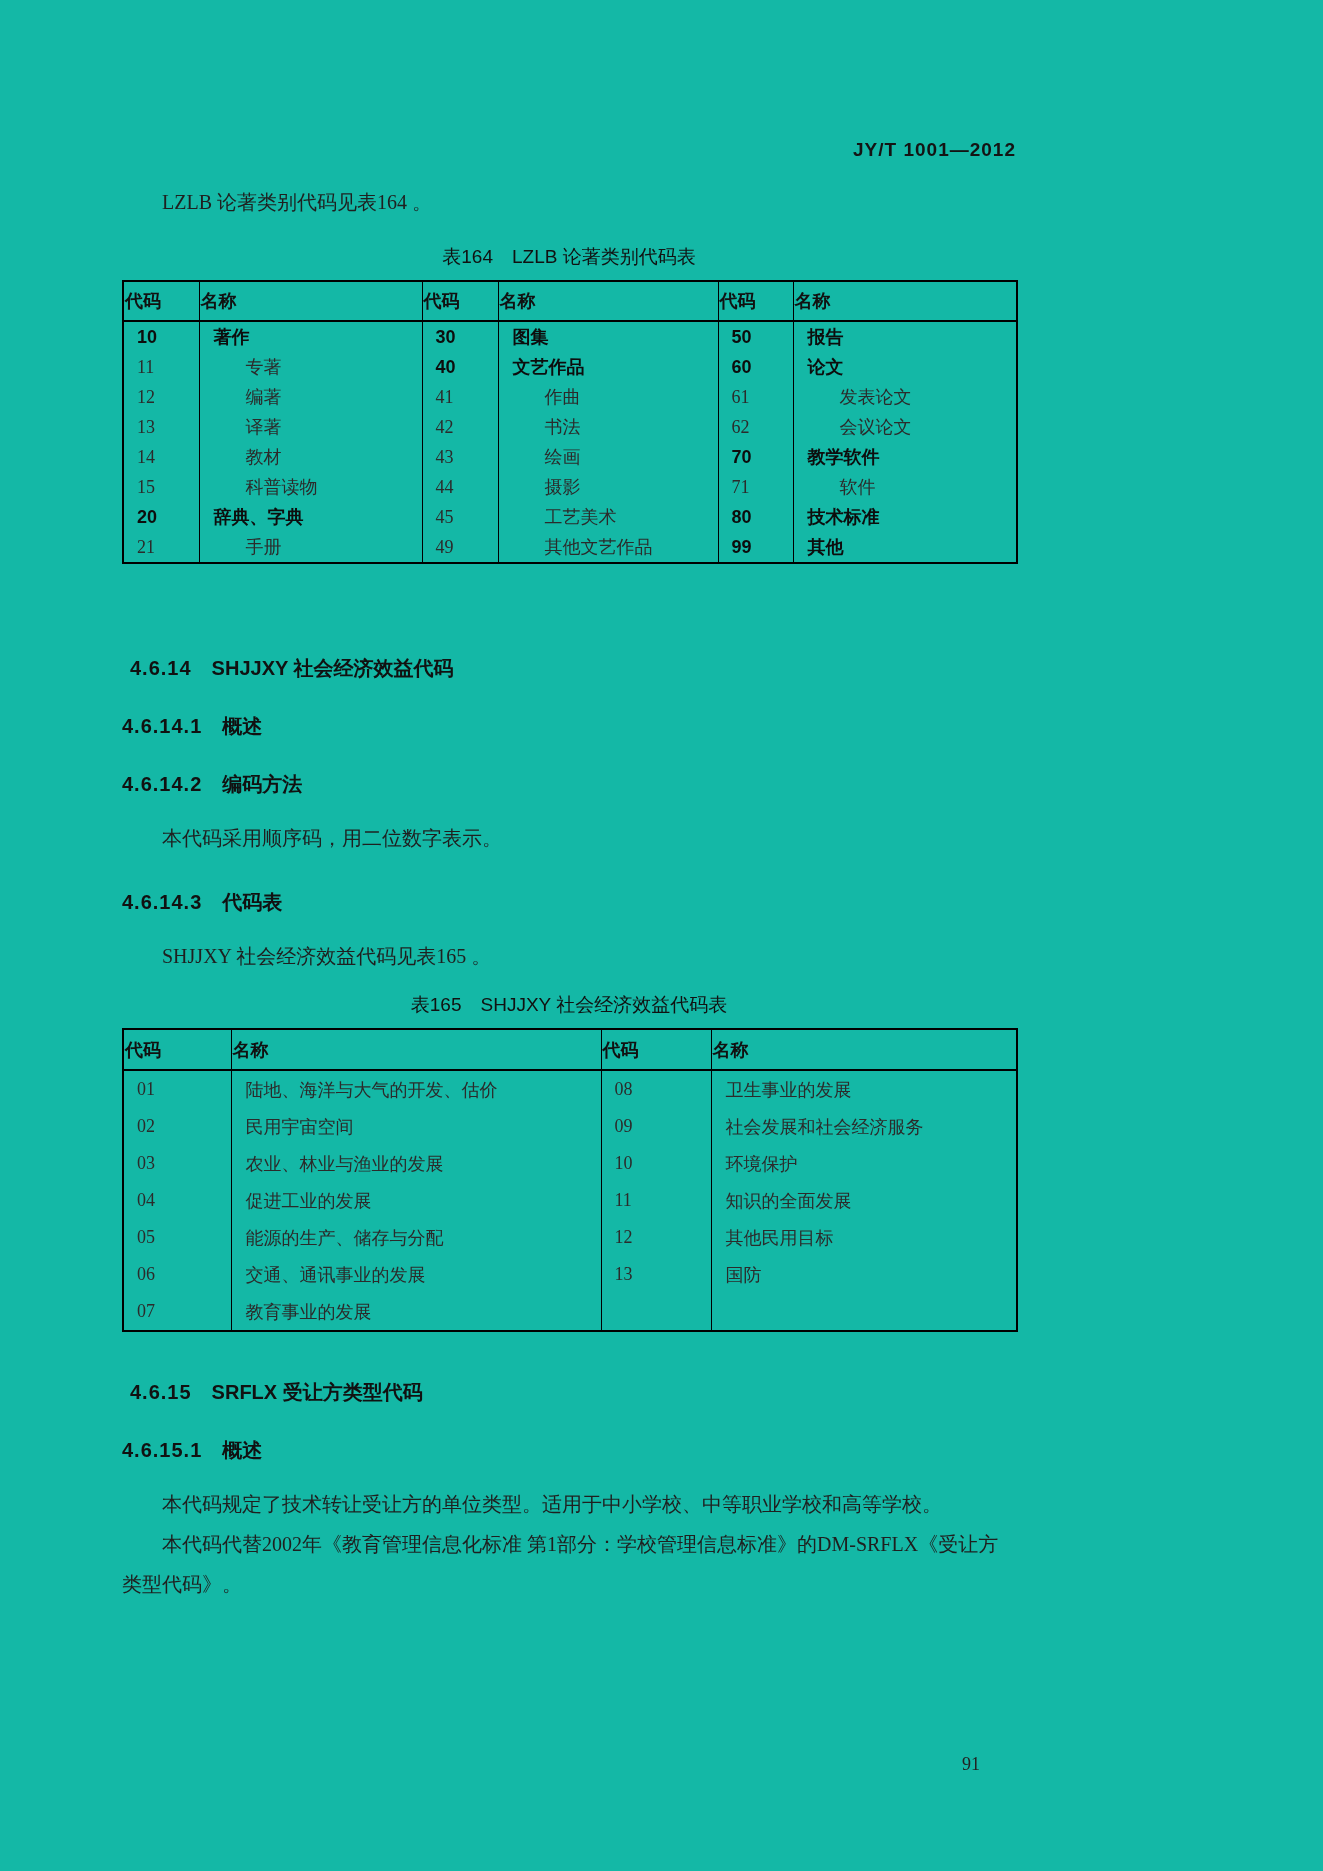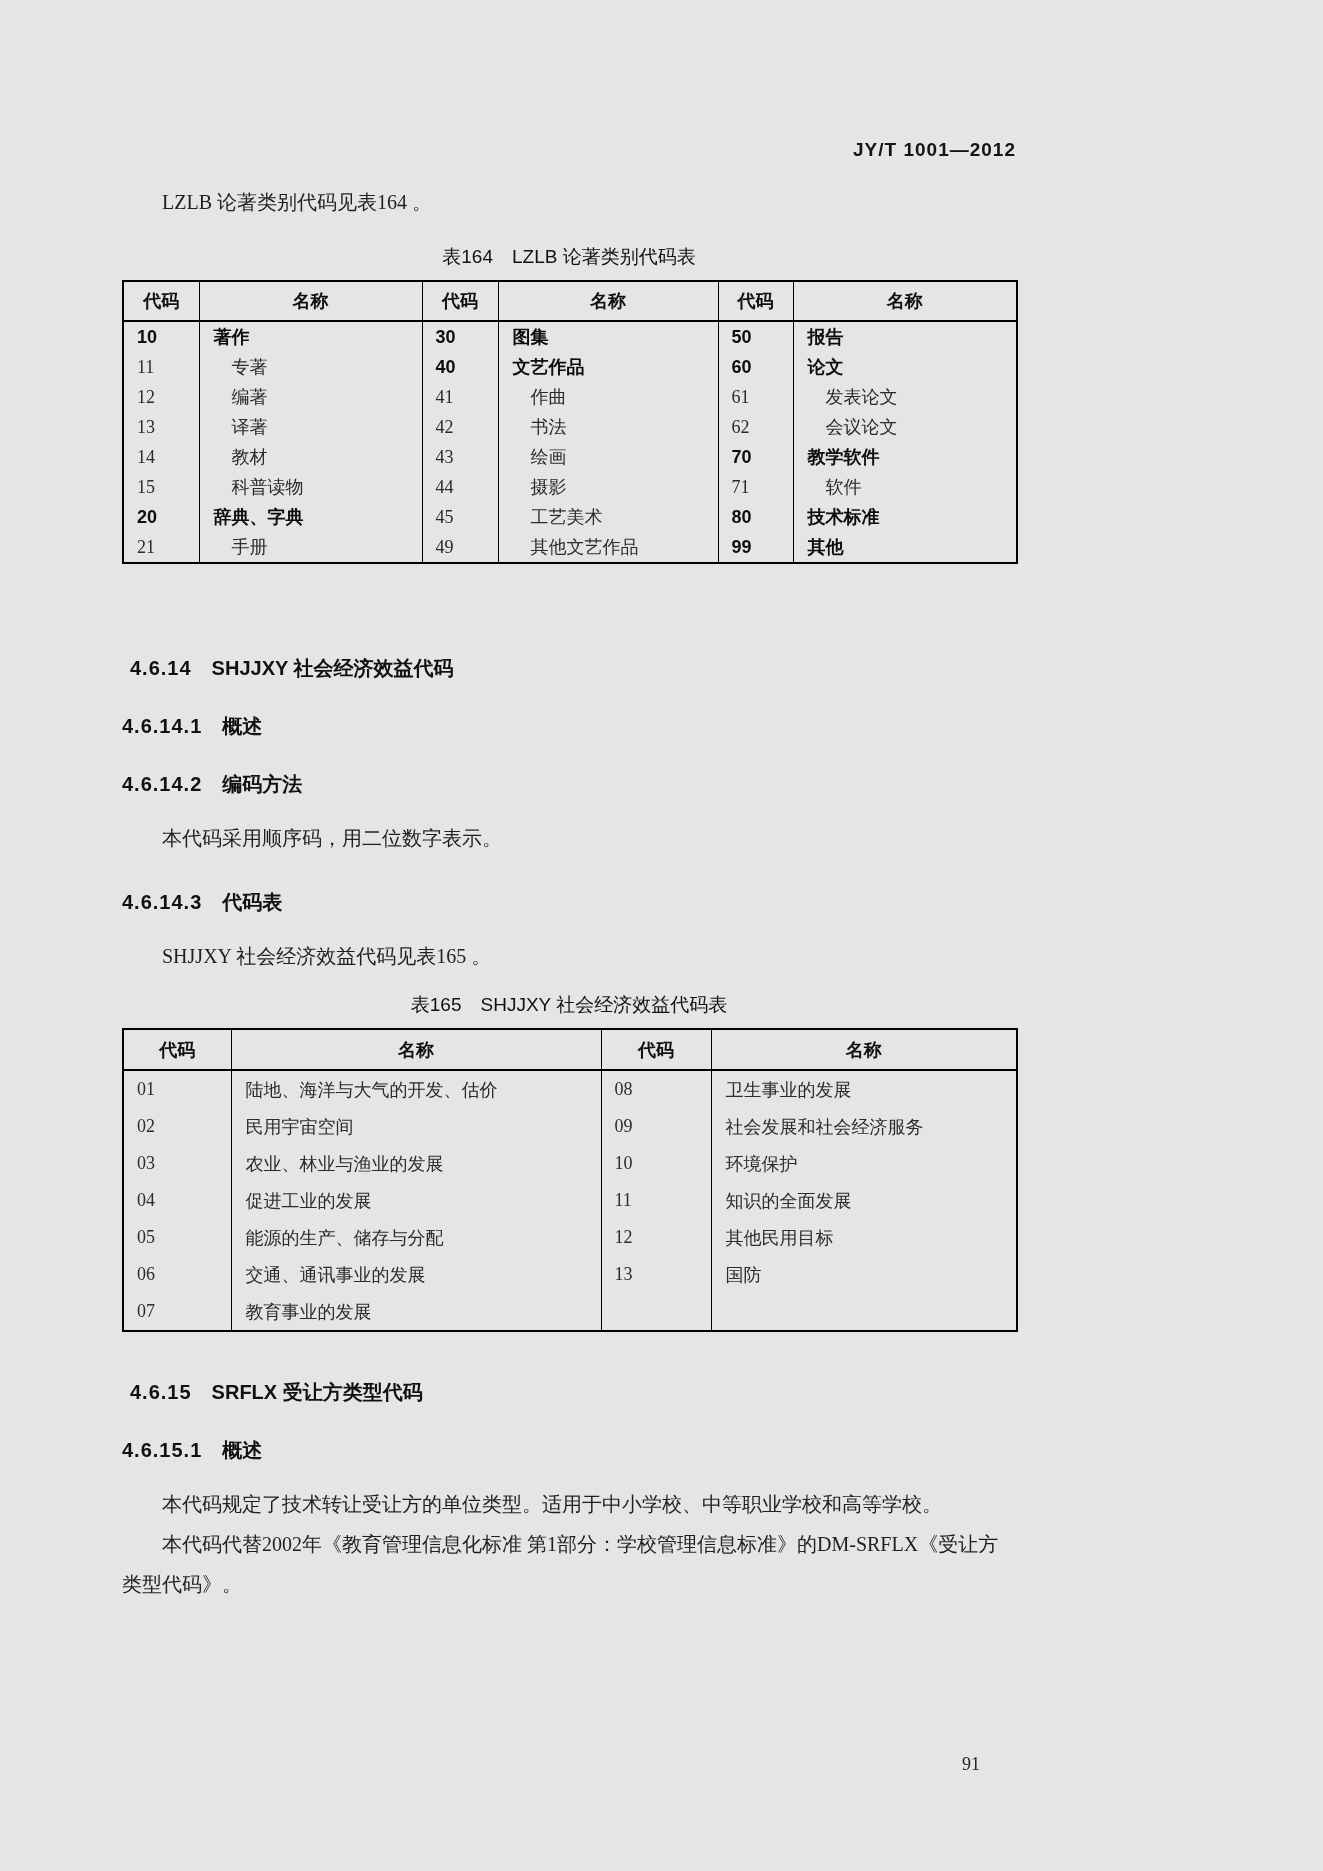--- a/index.html
+++ b/index.html
@@ -2,21 +2,21 @@
 <html lang="zh"><head>
 <meta charset="utf-8">
 <style>
   html, body { margin: 0; padding: 0; background: #ffffff; }
   .page {
     position: relative;
     width: 1323px;
     height: 1871px;
     box-sizing: border-box;
     padding: 138px 307px 0 122px;
-    background: #e5e5e5;
+    background: #14b8a6;
     font-family: "Liberation Serif", serif;
     color: #1f1f1f;
     overflow: hidden;
   }
   .doc-header {
     text-align: right;
     font-family: "Liberation Sans", sans-serif;
     font-weight: bold;
     font-size: 19px;
     line-height: 24px;
@@ -41,39 +41,39 @@
   table.code-table {
     width: 100%;
     border-collapse: collapse;
     border: 2px solid #000;
     table-layout: fixed;
   }
   .code-table th {
     font-family: "Liberation Sans", sans-serif;
     font-weight: bold;
     font-size: 18px;
-    text-align: center;
+    text-align: left;
     border: 1px solid #000;
     border-bottom: 2px solid #000;
     color: #111111;
   }
   .t164 th { height: 36px; }
   .t165 th { height: 37px; }
   .code-table td {
     border-left: 1px solid #000;
     border-right: 1px solid #000;
     font-size: 18px;
     vertical-align: middle;
     color: #2b2b2b;
   }
   .t164 td { height: 28px; }
   .t165 td { height: 35px; }
   td.code { padding-left: 13px; }
   td.name { padding-left: 14px; }
-  .t164 td.name.sub { padding-left: 32px; }
+  .t164 td.name.sub { padding-left: 46px; }
   td.major {
     font-family: "Liberation Sans", sans-serif;
     font-weight: bold;
     color: #0d0d0d;
   }
   .sec, .subsec {
     font-family: "Liberation Sans", sans-serif;
     font-weight: bold;
     font-size: 20px;
     line-height: 28px;

